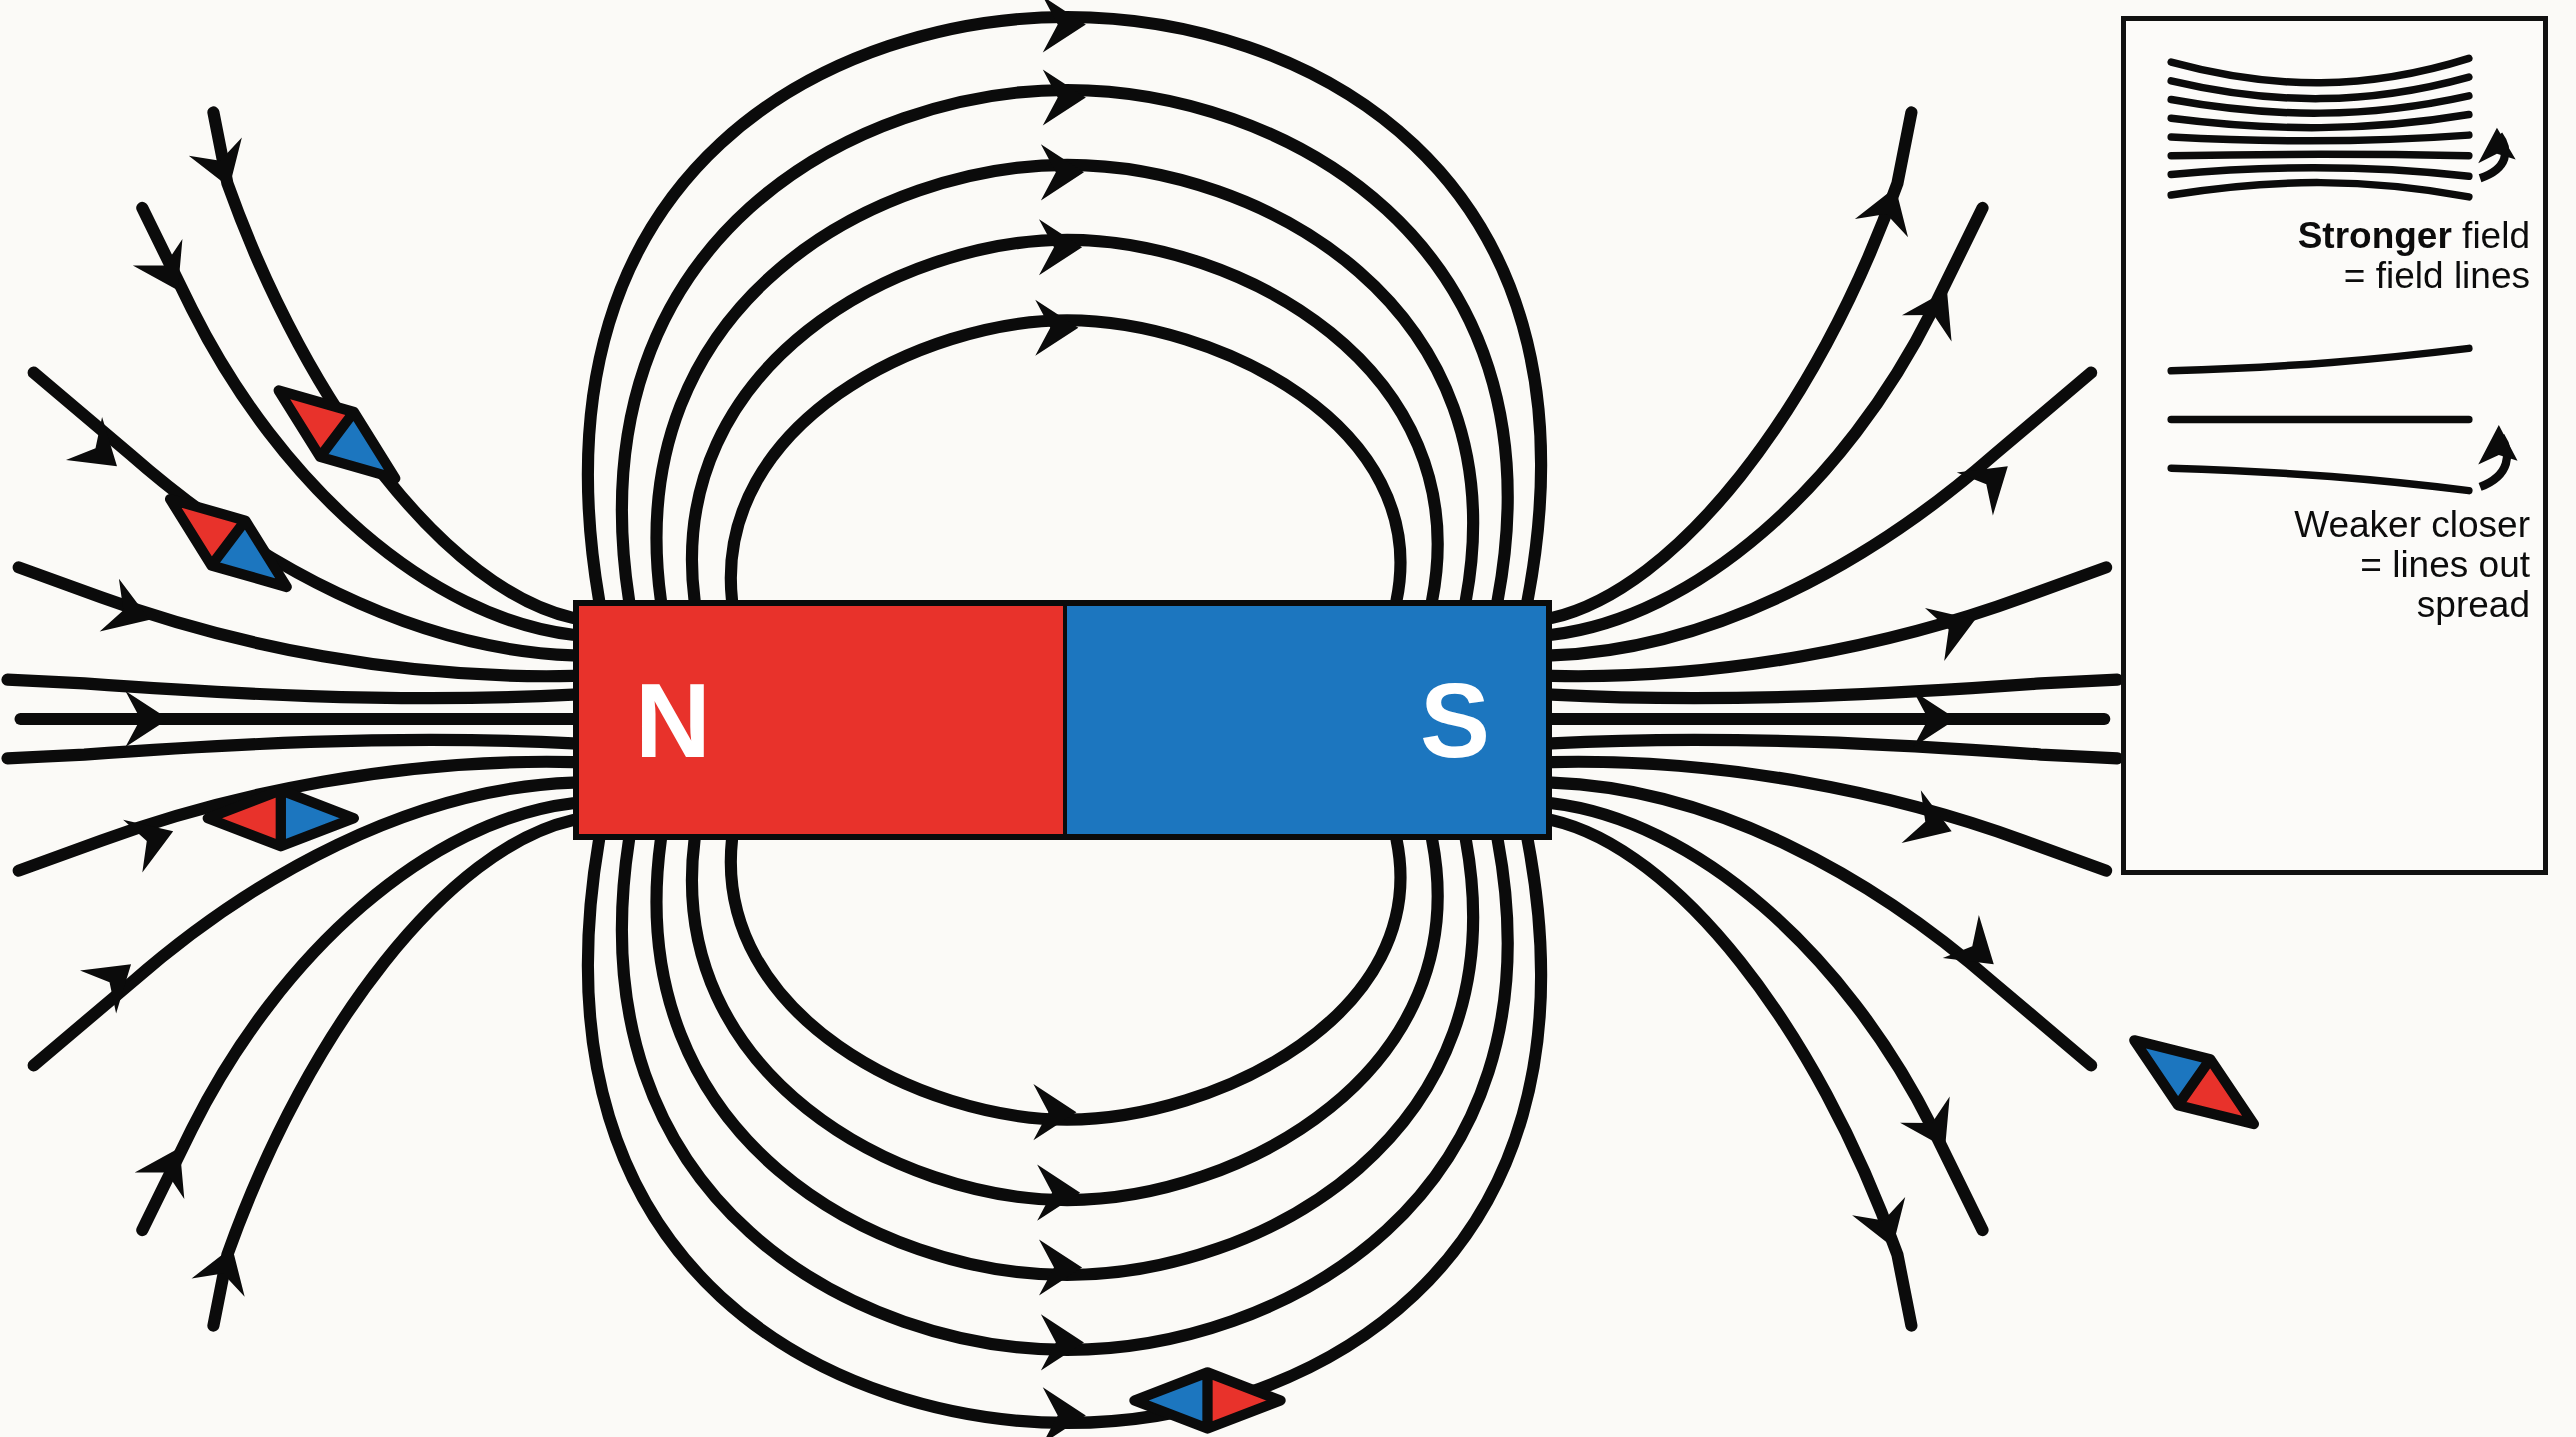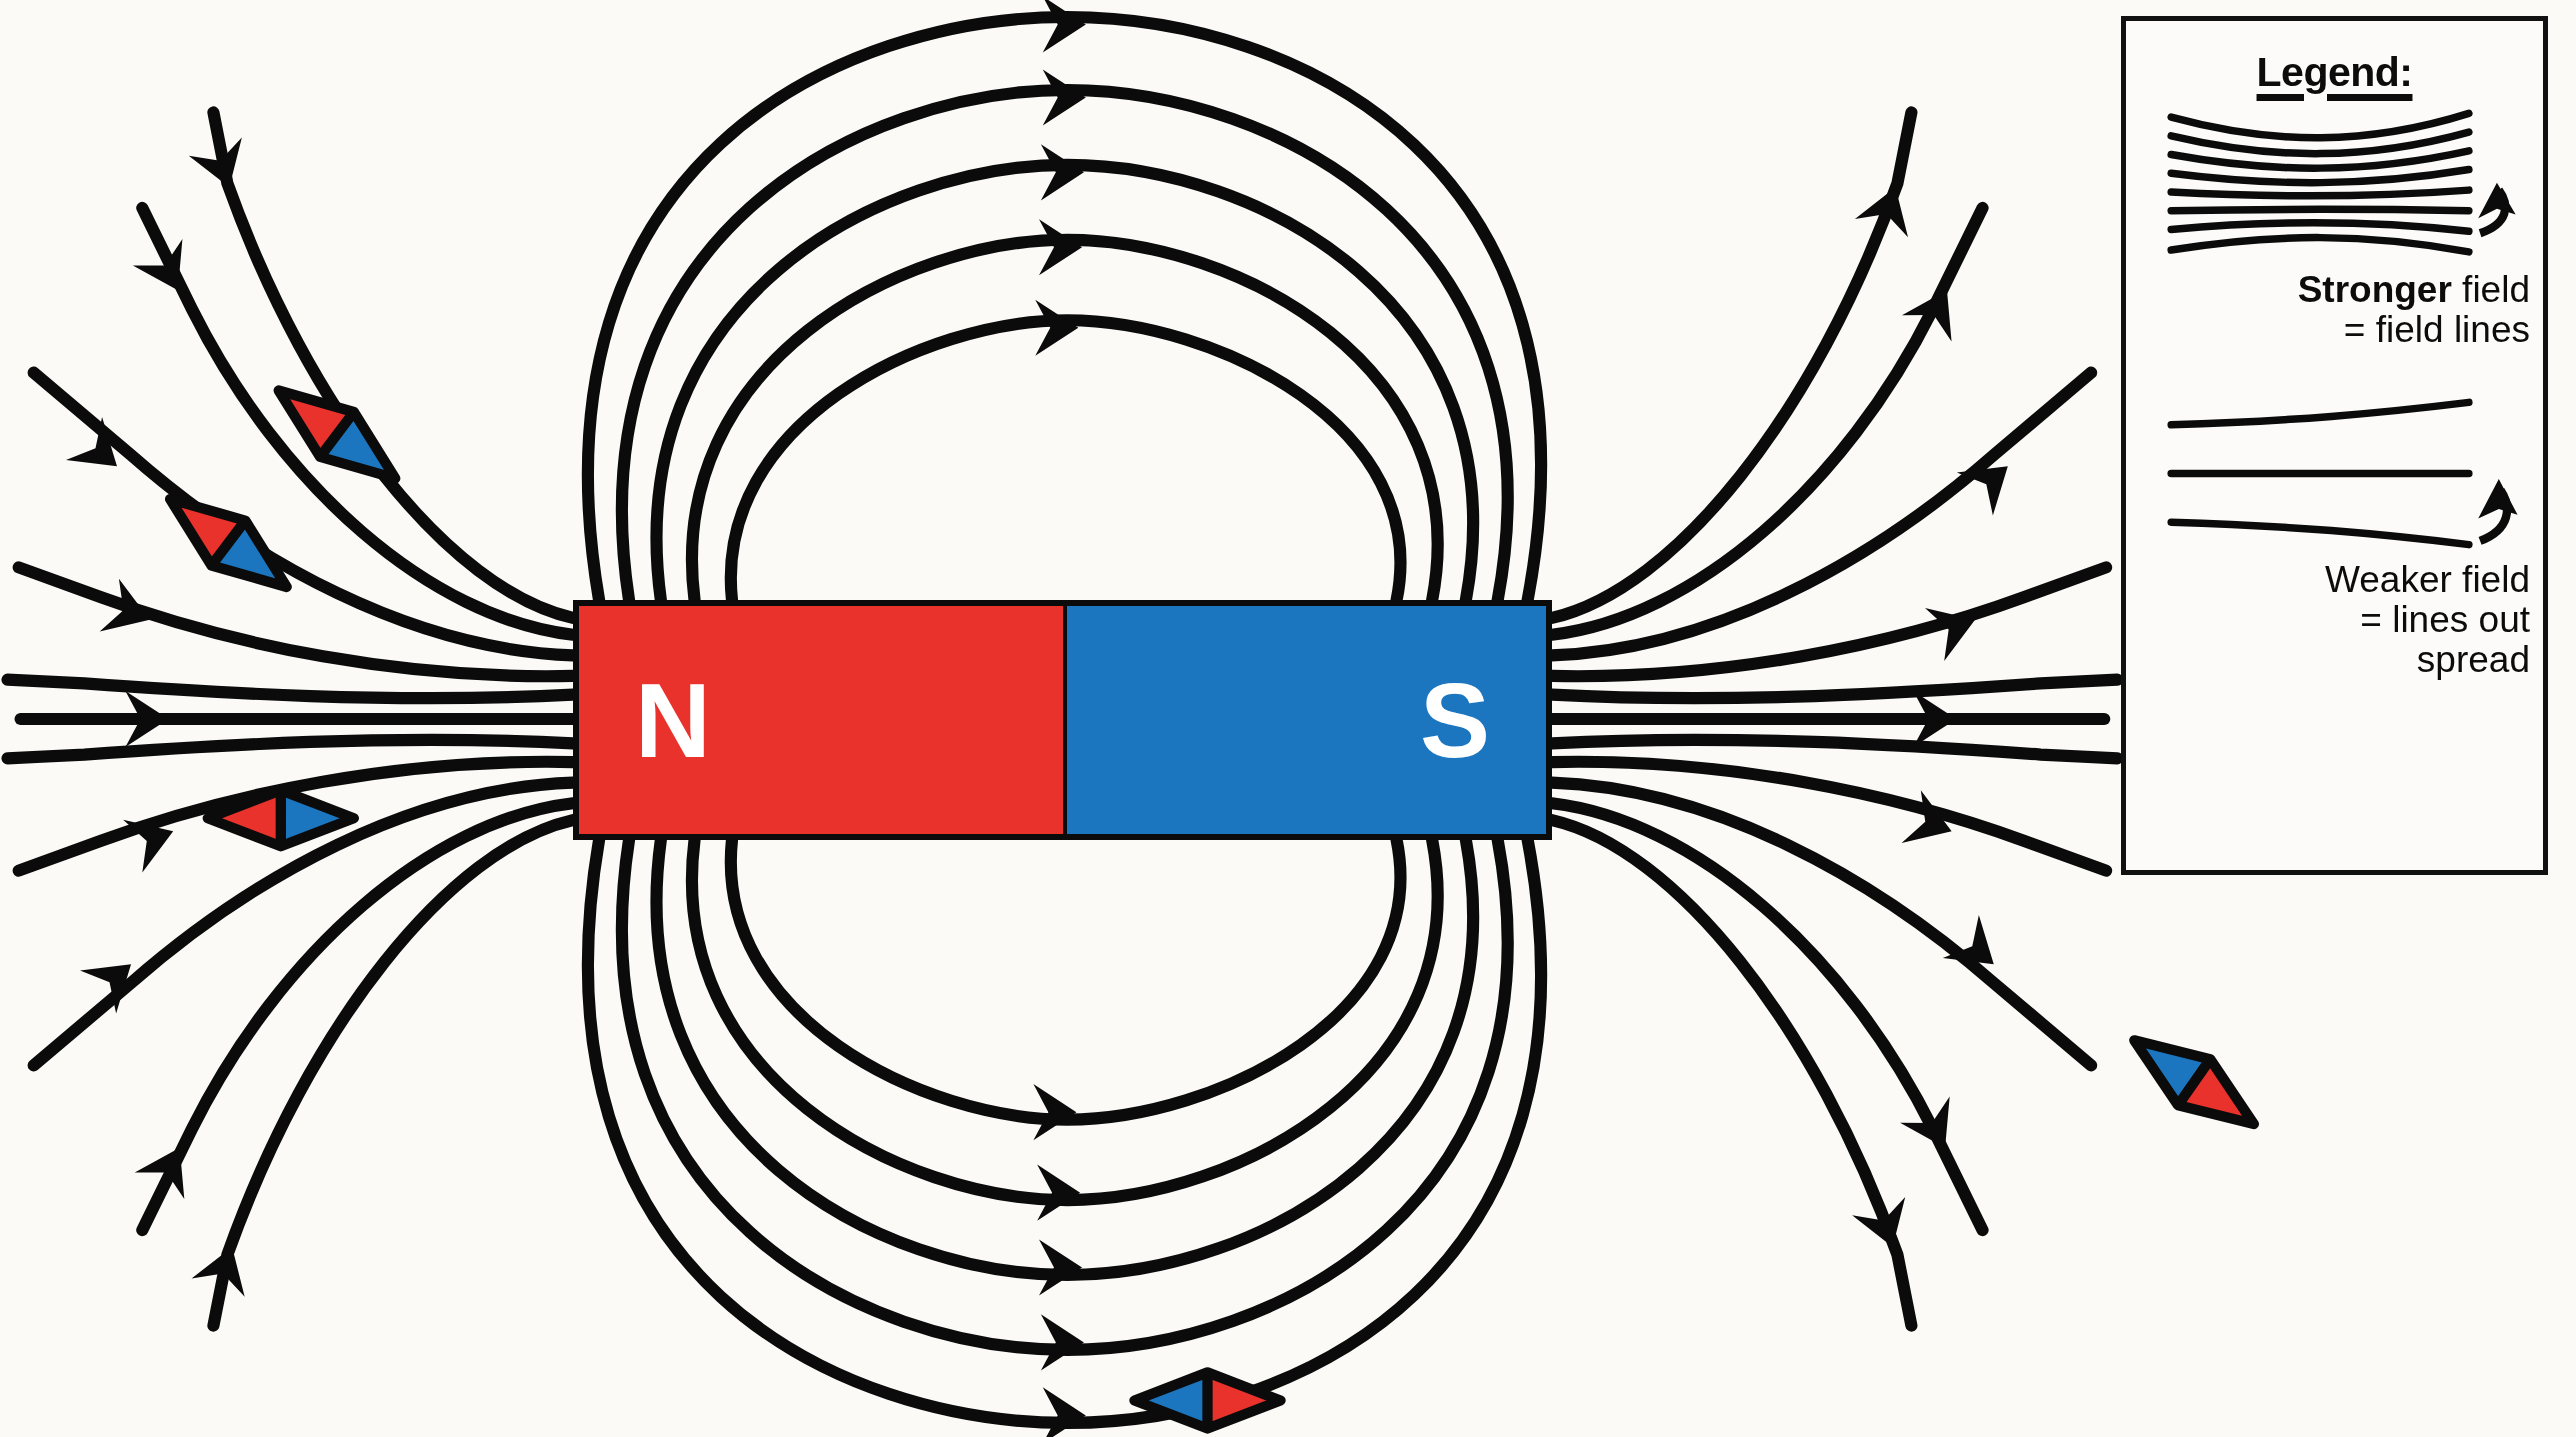--- a/index.html
+++ b/index.html
@@ -224,21 +224,20 @@
   <div class="magnet">
     <div class="pole pole-north">
       <span class="pole-label">N</span>
     </div>
     <div class="pole pole-south">
       <span class="pole-label">S</span>
     </div>
   </div>
 
   <div class="legend">
-    <div class="legend-title">Legend:</div>
 
     <div class="legend-block-strong">
       <svg class="legend-swatch" width="384" height="161" viewBox="0 0 410 172">
         <g stroke="#0b0b0b" fill="none" stroke-width="8" stroke-linecap="round">
           <path d="M 30,14 C 140,44 240,44 348,10"></path>
           <path d="M 30,34 C 140,60 240,60 348,30"></path>
           <path d="M 30,54 C 140,74 240,74 348,50"></path>
           <path d="M 30,74 C 140,88 240,88 348,70"></path>
           <path d="M 30,94 C 140,100 240,100 348,92"></path>
           <path d="M 30,114 C 140,112 240,112 348,114"></path>
@@ -258,21 +257,21 @@
       <svg class="legend-swatch" width="384" height="161" viewBox="0 0 410 172">
         <g stroke="#0b0b0b" fill="none" stroke-width="8" stroke-linecap="round">
           <path d="M 30,34 C 160,30 250,22 348,10"></path>
           <path d="M 30,86 L 348,86"></path>
           <path d="M 30,138 C 160,142 250,150 348,162"></path>
         </g>
         <path d="M 360,158 C 392,146 394,122 382,104" stroke="#0b0b0b" stroke-width="9" fill="none"></path>
         <path d="M 380,92 L 400,130 L 380,124 L 358,134 Z" fill="#0b0b0b"></path>
       </svg>
       <div class="legend-caption">
-        <span>Weaker field</span><br>
+        <span>Weaker closer</span><br>
         <span>= lines out</span><br>
         <span>spread</span>
       </div>
     </div>
   </div>
 
 </div>
 
 
 </body></html>

